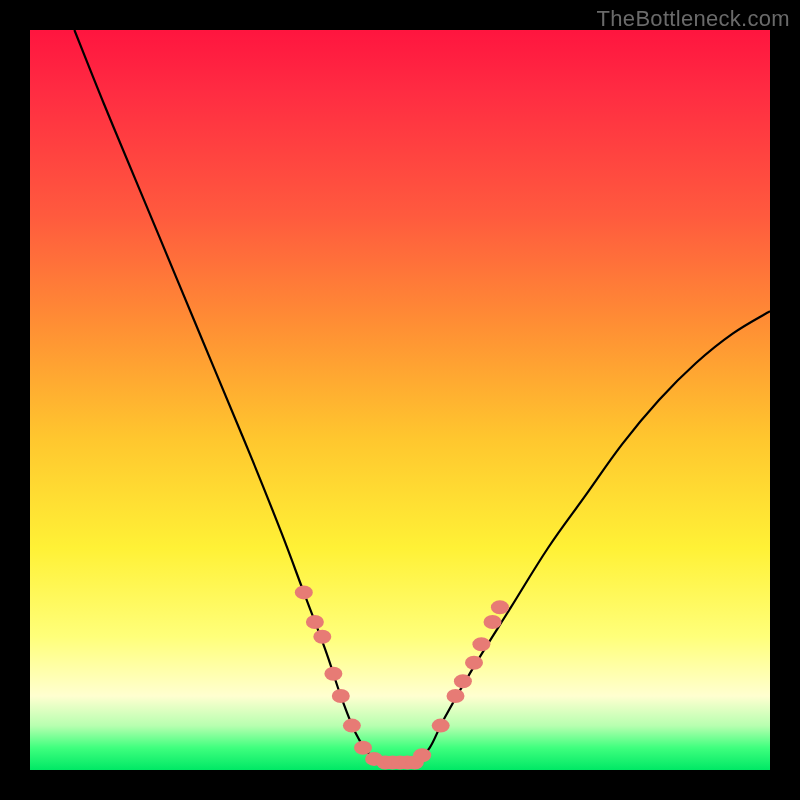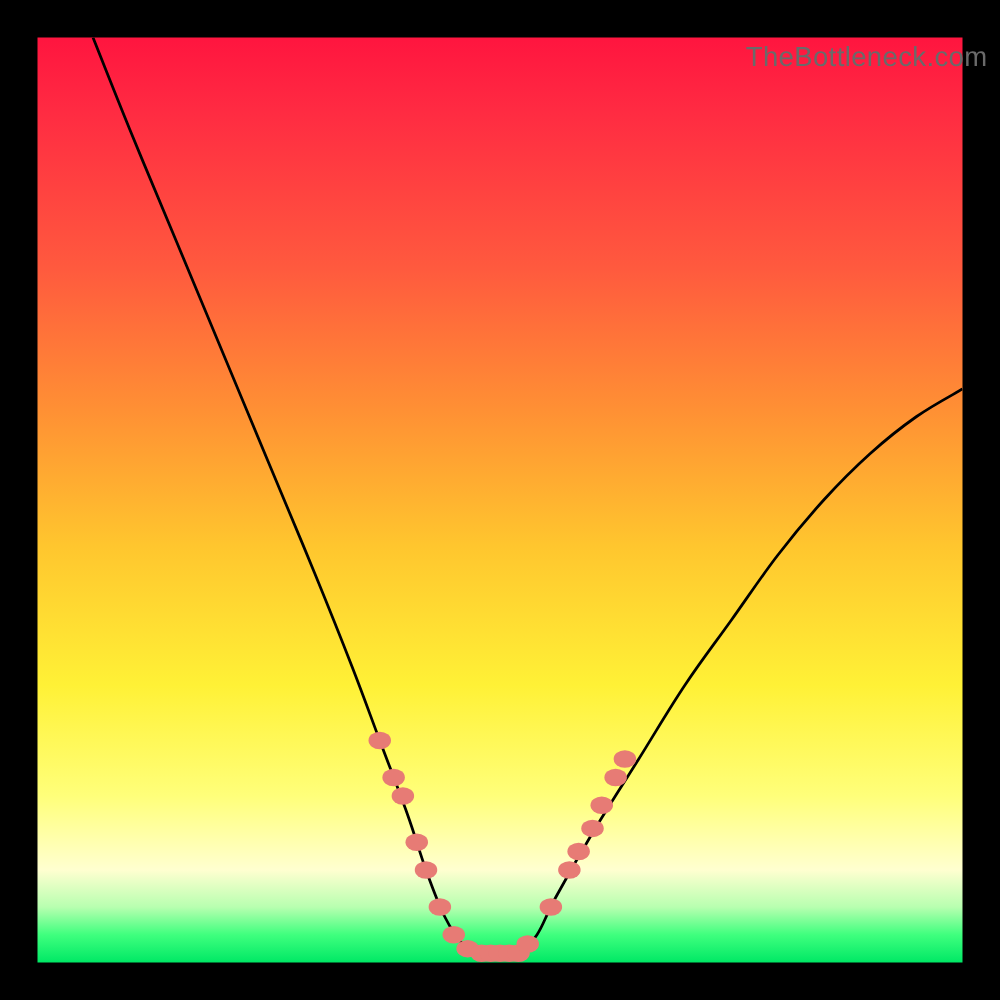--- a/index.html
+++ b/index.html
@@ -43,21 +43,20 @@
   }
   .watermark {
     position: absolute;
     top: 6px;
     right: 10px;
     color: #6a6a6a;
     font-size: 22px;
     font-weight: 400;
     letter-spacing: 0.3px;
     user-select: none;
-    margin-top: 27px;
   }
   svg.curve {
     position: absolute;
     left: 0;
     top: 0;
     width: 740px;
     height: 740px;
   }
 </style>
 </head>

